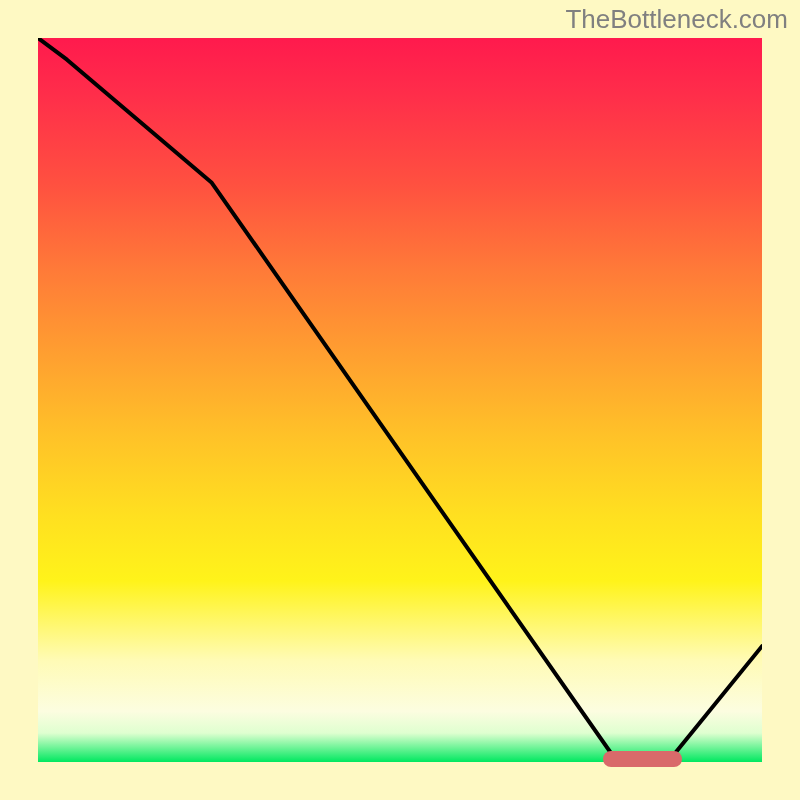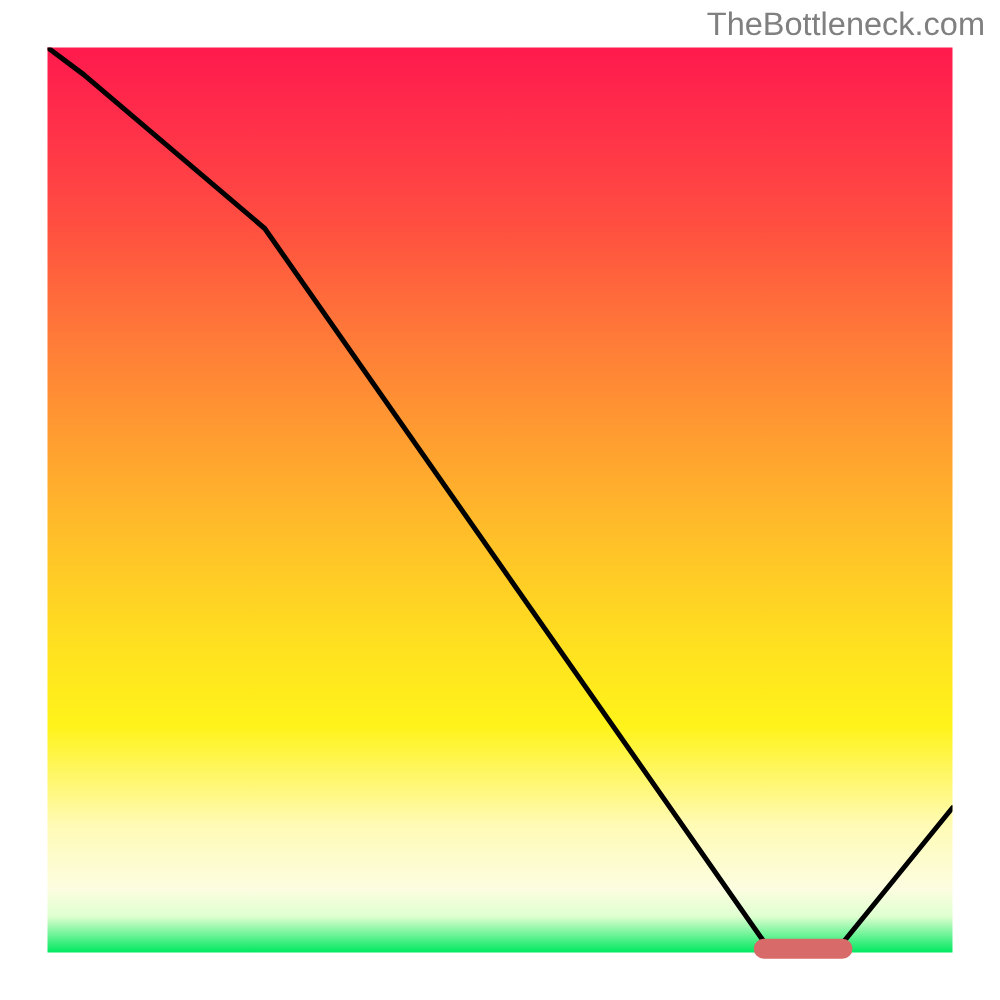--- a/index.html
+++ b/index.html
@@ -7,21 +7,21 @@
     padding: 0;
     width: 800px;
     height: 800px;
     background: #000;
     overflow: hidden;
   }
   .container {
     position: relative;
     width: 800px;
     height: 800px;
-    background: #ffffff;
+    background: #fef9c3;
   }
   .watermark {
     position: absolute;
     top: 4px;
     right: 12px;
     font-family: Arial, Helvetica, sans-serif;
     font-size: 26px;
     font-weight: 400;
     color: #808080;
     letter-spacing: 0px;

